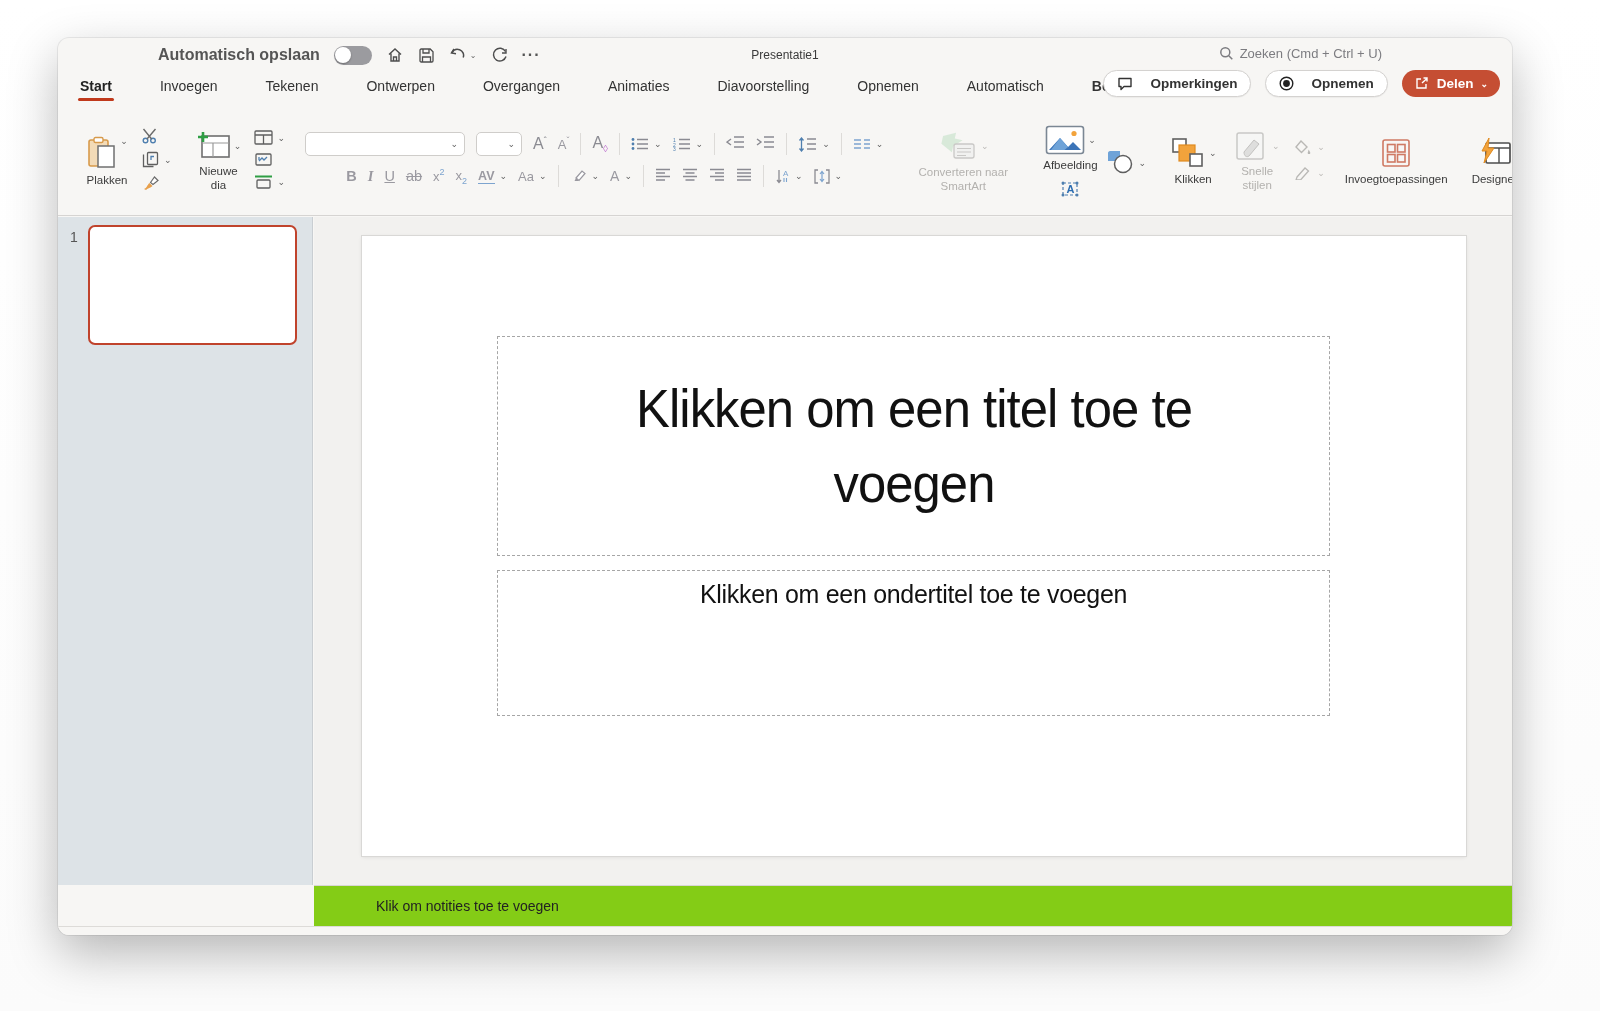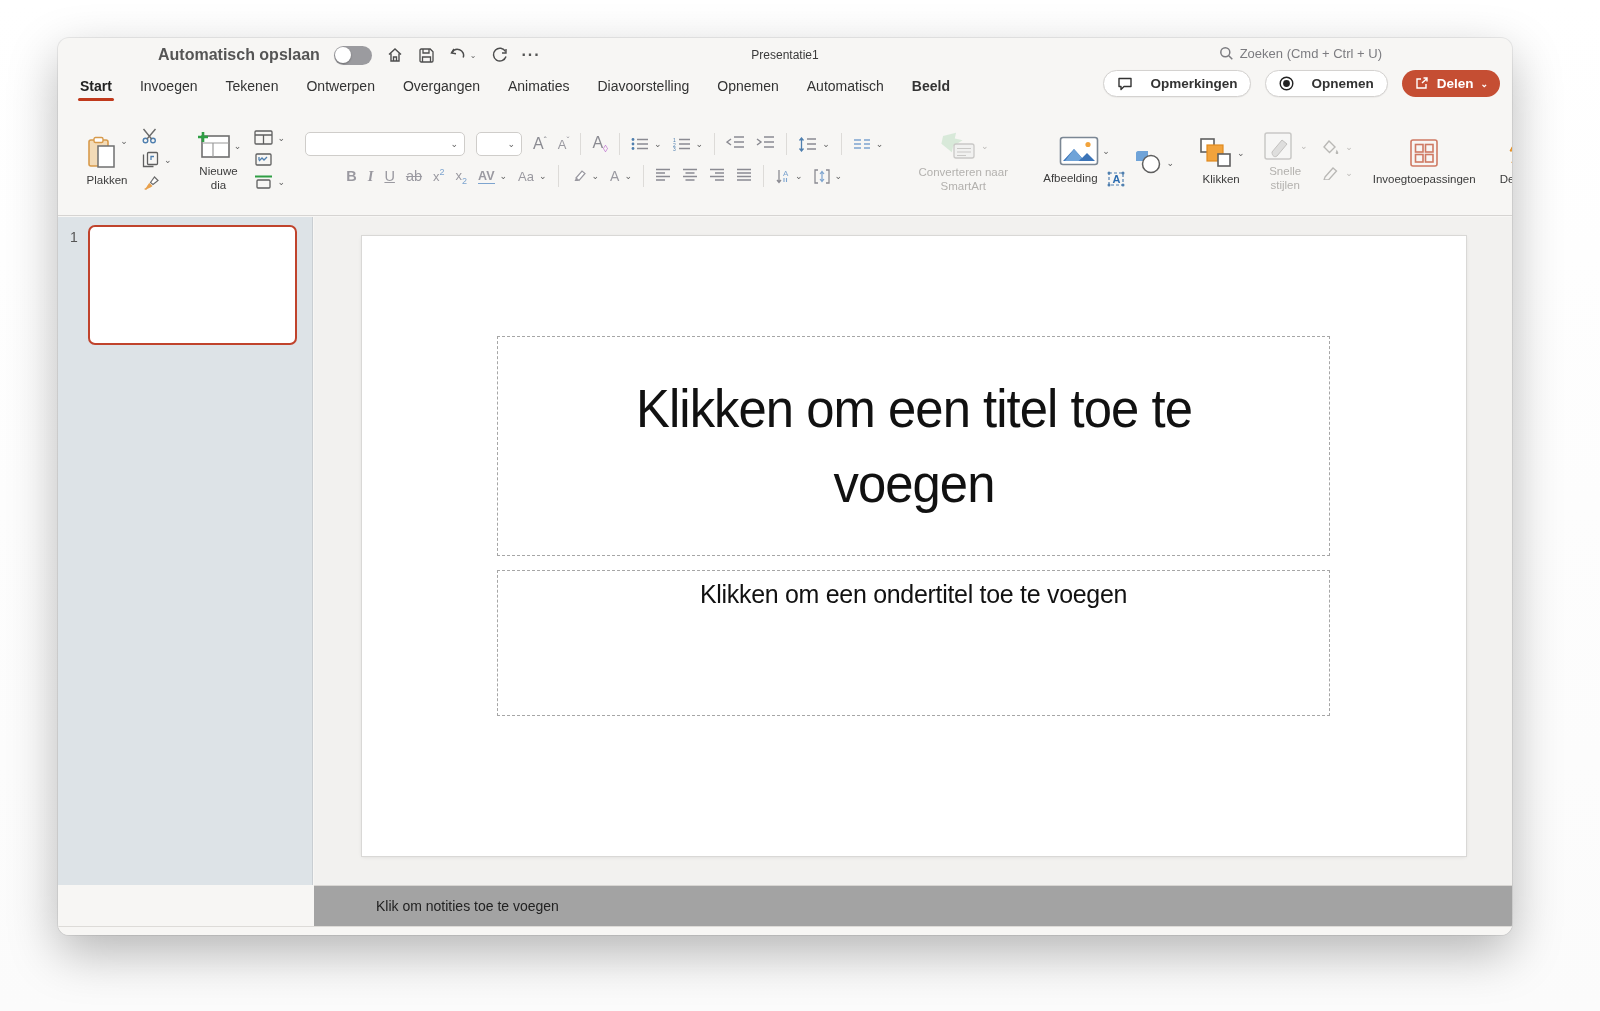--- a/index.html
+++ b/index.html
@@ -17,21 +17,21 @@
   .tb-icon { font-size:16px; color:#4d4d4d; display:flex; align-items:center; gap:2px; }
   .tb-icon svg { display:block; }
   .mini-chev { font-size:8px; color:#666; }
   .doc-title { position:absolute; left:0; right:0; top:0; height:34px; display:flex; align-items:center; justify-content:center;
                font-size:12px; color:#3a3a3a; font-weight:400; pointer-events:none; }
   .search { position:absolute; right:130px; top:8px; display:flex; align-items:center; gap:6px; font-size:13px; color:#7c7c80; }
   .search svg { display:block; }
 
   
   .tabrow { position:absolute; left:0; top:34px; width:100%; height:30px; }
-  .tabs { position:absolute; left:22px; top:0; display:flex; gap:28px; height:30px; align-items:center; }
+  .tabs { position:absolute; left:22px; top:0; display:flex; gap:48px; height:30px; align-items:center; }
   .tab { font-size:14px; color:#333; font-weight:600; position:relative; padding-bottom:2px; cursor:default; }
   .tab.active { font-weight:700; color:#222; }
   .tab.active::after { content:""; position:absolute; left:-2px; right:-2px; bottom:-5px; height:3px; border-radius:2px; background:#C0391B; }
   .topbtns { position:absolute; right:12px; top:-2px; display:flex; gap:14px; align-items:center; }
   .pillbtn { height:27px; border-radius:14px; background:#fff; border:1px solid #d4d2d0; display:flex; align-items:center; gap:17px;
              padding:0 13px; font-size:13.5px; font-weight:600; color:#333; box-shadow:0 .5px 1px rgba(0,0,0,.08); }
   .pillbtn svg { display:block; }
   .sharebtn { height:27px; border-radius:14px; display:flex; align-items:center; gap:7px; padding:0 12px;
               font-size:13.5px; font-weight:700; color:#fff; }
 
@@ -66,21 +66,21 @@
   .thumb { position:absolute; left:30px; top:8px; width:209px; height:120px; background:#fff; border:2px solid #C0432C; border-radius:7px; }
   .editor { position:absolute; left:256px; top:0; right:0; height:100%; background:#f2f1ef; }
   .slide { position:absolute; left:48px; top:19px; width:1104px; height:620px; background:#fff; box-shadow:0 0 0 1px #d9d8d6, 0 1px 4px rgba(0,0,0,.10); }
   .ph { position:absolute; border:1px dashed #a6a6a6; }
   .ph-title { left:135px; top:100px; width:833px; height:220px; display:flex; align-items:center; justify-content:center; }
   .ph-title .t { font-size:54px; color:#111; letter-spacing:-1px; line-height:1.38; text-align:center; width:760px; transform:scaleX(.94); }
   .ph-sub { left:135px; top:334px; width:833px; height:146px; display:flex; justify-content:center; }
   .ph-sub .t { font-size:26px; color:#111; letter-spacing:-.3px; margin-top:8px; transform:scaleX(.96); }
 
   
-  .notes { position:absolute; left:256px; top:847px; right:0; height:41px; background:#a3a3a3; border-top:1px solid #d8d6d3; display:flex; align-items:center; padding-left:62px; }
+  .notes { position:absolute; left:256px; top:847px; right:0; height:41px; background:#84cc16; border-top:1px solid #d8d6d3; display:flex; align-items:center; padding-left:62px; }
   .notes-text { font-size:14px; color:#222; }
 
   
   .statusbar { position:absolute; left:0; top:888px; width:100%; height:47px; background:#f7f6f4; border-top:1px solid #dddbd8; display:flex; align-items:center; font-size:13px; color:#4d4d4d; }
 </style>
 </head>
 <body>
 
 <div class="stage">
   <div class="window">
@@ -386,21 +386,21 @@
         <div class="bigbtn">
           <span style="display:flex; align-items:center; gap:3px;">
             <svg width="40" height="30" viewBox="0 0 40 30">
               <rect x="1.5" y="1.5" width="37" height="27" rx="2.5" fill="#fff" stroke="#7b8794" stroke-width="1.6"></rect>
               <circle cx="29" cy="8.5" r="2.6" fill="#f2a33c"></circle>
               <path d="m4 25 11-12 8 9 5-5 8 8z" fill="#3b74b8"></path>
               <path d="m15 13 8 9-3.5 3H6z" fill="#6fa3d8"></path>
             </svg>
             <span class="chev">⌄</span>
           </span>
-          <span style="display:flex; align-items:center; gap:8px;">
+          <span style="display:flex; align-items:center; gap:8px;flex-direction:column;">
             <span class="blabel">Afbeelding</span>
             <svg width="20" height="18" viewBox="0 0 20 18">
                 <rect x="3" y="3" width="14" height="12" fill="none" stroke="#4f7faf" stroke-width="1.2" stroke-dasharray="3 2"></rect>
                 <text x="6.4" y="13" font-size="11" font-weight="bold" fill="#2b6cb0">A</text>
                 <circle cx="3" cy="3" r="1.5" fill="#4f7faf"></circle>
                 <circle cx="17" cy="3" r="1.5" fill="#4f7faf"></circle>
                 <circle cx="3" cy="15" r="1.5" fill="#4f7faf"></circle>
                 <circle cx="17" cy="15" r="1.5" fill="#4f7faf"></circle>
               </svg>
           </span>

